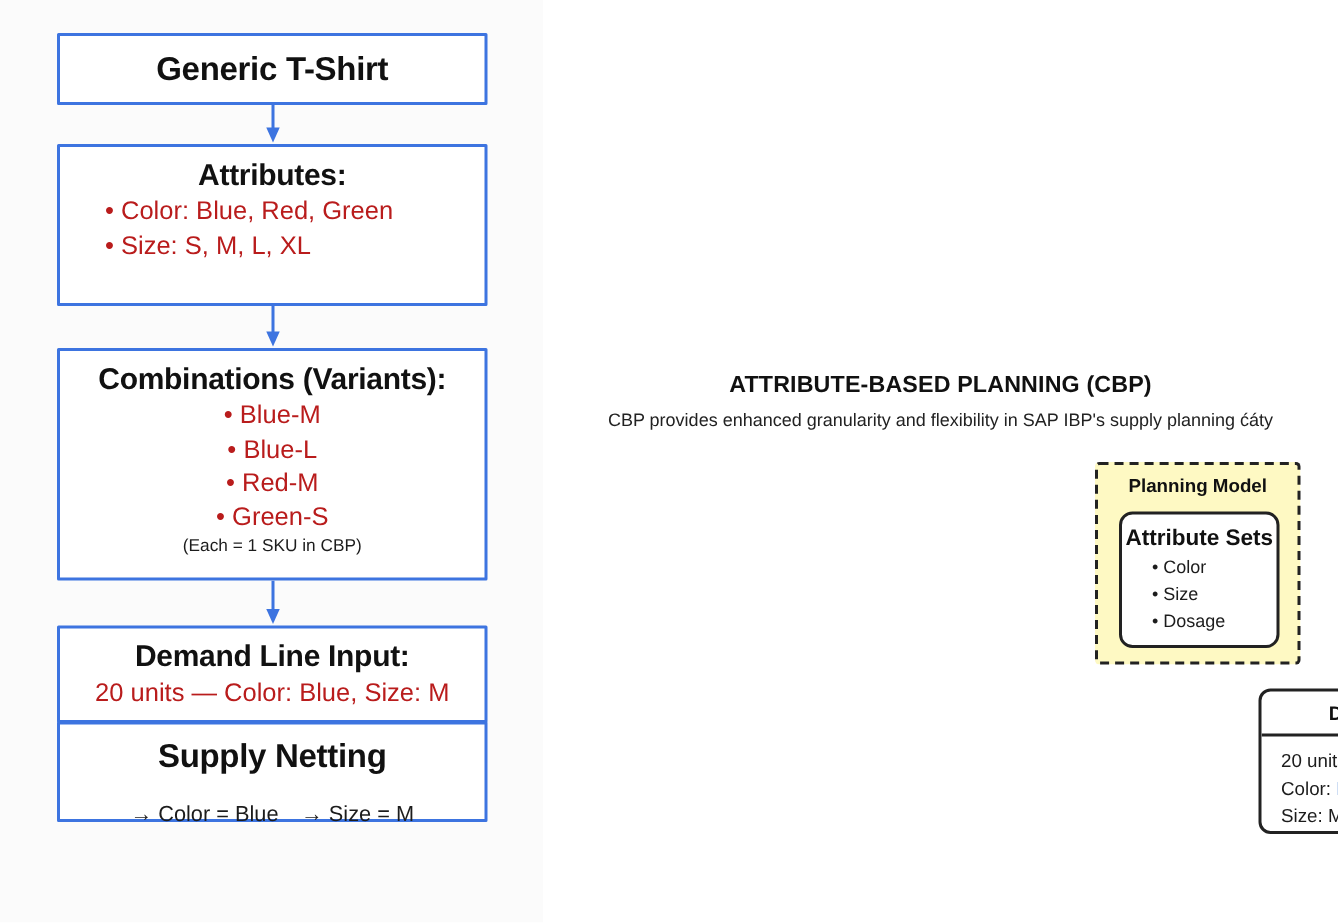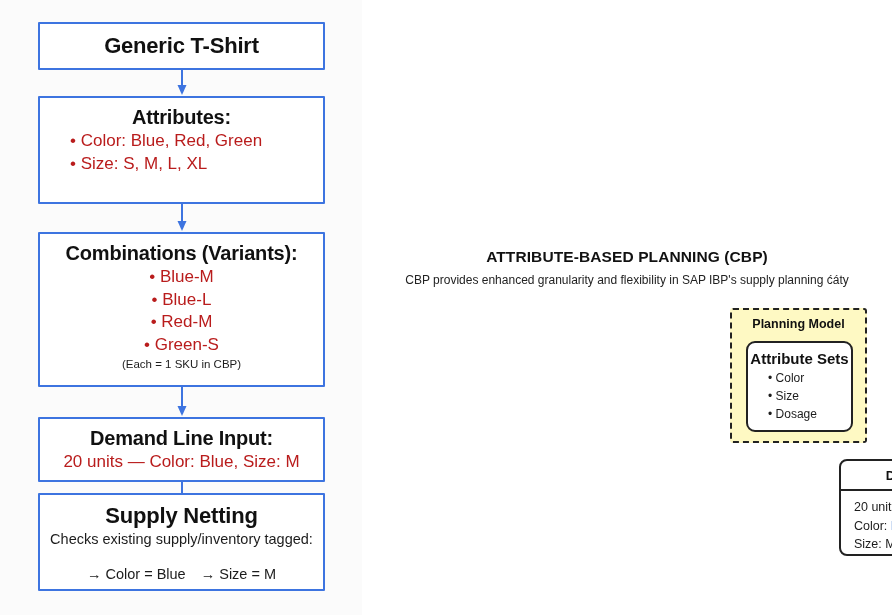--- a/index.html
+++ b/index.html
@@ -81,21 +81,21 @@
     line-height: 1.4;
     color: #1c1c1c;
     margin-top: 15px;
   }
 
   
   #box-generic   { top: 22px;  height: 48px; }
   #box-attributes{ top: 96px;  height: 108px; }
   #box-combos    { top: 232px; height: 155px; }
   #box-demand    { top: 417px; height: 65px; }
-  #box-netting   { top: 493px; height: 98px; }
+  #box-netting   { top: 481px; height: 67px; }
 
   .box-inner-center {
     display: flex;
     flex-direction: column;
     justify-content: center;
     height: 100%;
   }
 
   
   .v-arrow {
@@ -259,21 +259,20 @@
 
   <div class="v-arrow" style="top:482px;">
     <svg width="18" height="29" viewBox="0 0 18 29">
         <line x1="9" y1="0" x2="9" y2="20" stroke="#3d74e0" stroke-width="2"></line>
         <polygon points="9,28 4.5,18 13.5,18" fill="#3d74e0"></polygon>
       </svg>
   </div>
 
   <div class="flow-box" id="box-netting">
     <div class="flow-title big">Supply Netting</div>
-    <div class="flow-note">Checks existing supply/inventory tagged:</div>
     <div class="netting-row">
       <span>→ Color = Blue</span>
       <span>→ Size = M</span>
     </div>
   </div>
 
 </div>
 
 <div id="right-panel">
 

